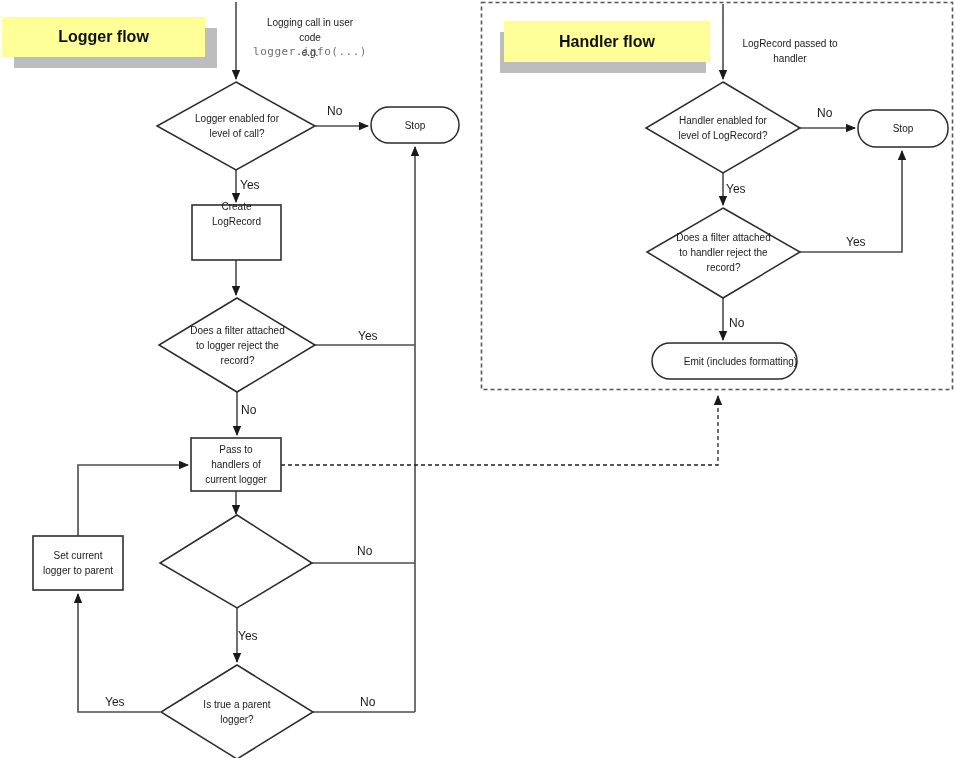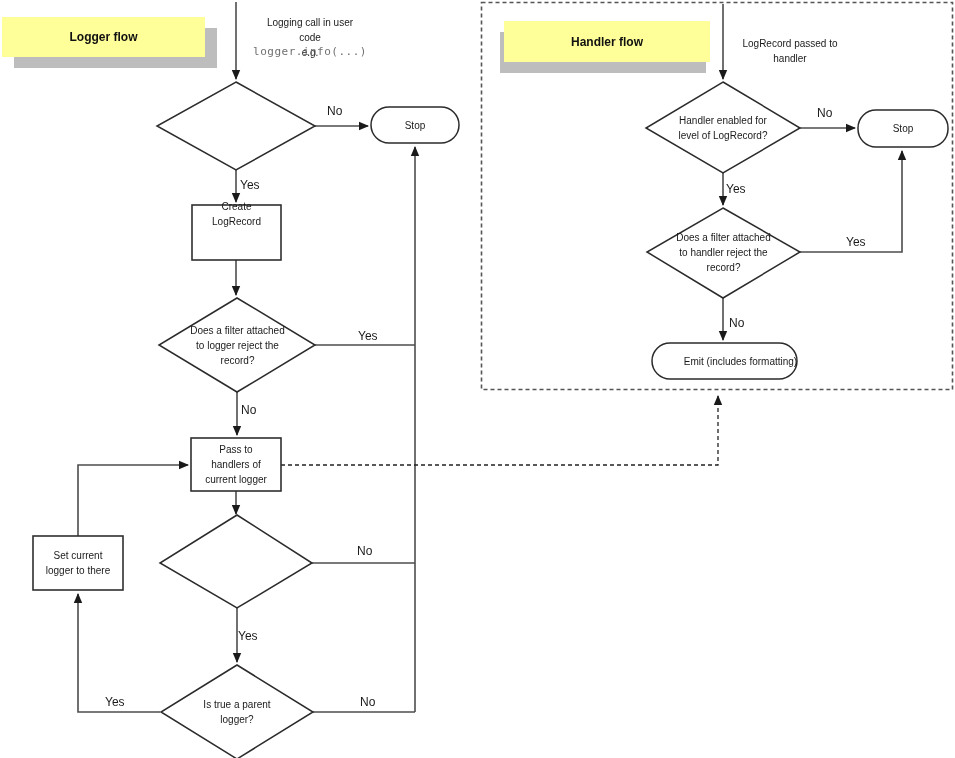--- a/index.html
+++ b/index.html
@@ -17,21 +17,21 @@
   .fill { display:flex; align-items:center; justify-content:center; }
   .edge { font-size:12px; }
   .mono {
     font-family:"DejaVu Sans Mono", monospace;
     color:#707070; font-size:11px; letter-spacing:0.5px;
   }
   .note-shadow { position:absolute; background:#bdbdbd; }
   .note {
     position:absolute; background:#ffff99;
     display:flex; align-items:center; justify-content:center;
-    font-size:12px; font-weight:bold; color:#111;
+    font-size:16px; font-weight:bold; color:#111;
   }
   .conn   { stroke:#4d4d4d; stroke-width:1.6; fill:none; }
   .conn-d { stroke:#222222; stroke-width:1.3; fill:none; stroke-dasharray:4 3; }
   .shape  { stroke:#2b2b2b; stroke-width:1.5; fill:#ffffff; }
   .box    { stroke:#2f2f2f; stroke-width:1.6; fill:#ffffff; }
   .frame  { stroke:#555555; stroke-width:1.6; fill:none; stroke-dasharray:4 3; }
 </style>
 </head>
 <body>
 
@@ -90,31 +90,33 @@
   <div class="note-shadow" style="left:500px; top:32px; width:206px; height:41px;"></div>
   <div class="note" style="left:504px; top:21px; width:206px; height:41px;">
     <span>Handler flow</span>
   </div>
 
   <div class="label" style="left:236px; top:15px; width:148px;">Logging call in user
 code
 e.g.</div>
   <div class="label mono" style="left:234px; top:44px; width:152px;">logger.info(...)</div>
 
+  <div class="label fill" style="left:158px; top:98px; width:158px; height:56px;">Logger enabled for
+level of call?</div>
   <div class="label fill" style="left:371px; top:107px; width:88px; height:36px;">Stop</div>
   <div class="label fill" style="left:192px; top:192px; width:89px; height:43px;">Create
 LogRecord</div>
   <div class="label fill" style="left:160px; top:312px; width:155px; height:66px;">Does a filter attached
 to logger reject the
 record?</div>
   <div class="label fill" style="left:191px; top:438px; width:90px; height:53px;">Pass to
 handlers of
 current logger</div>
   <div class="label fill" style="left:33px; top:536px; width:90px; height:54px;">Set current
-logger to there</div>
+logger to parent</div>
   <div class="label fill" style="left:161px; top:684px; width:152px; height:56px;">Is true a parent
 logger?</div>
 
   <div class="label edge" style="left:327px; top:104px;">No</div>
   <div class="label edge" style="left:240px; top:178px;">Yes</div>
   <div class="label edge" style="left:358px; top:329px;">Yes</div>
   <div class="label edge" style="left:241px; top:403px;">No</div>
   <div class="label edge" style="left:357px; top:544px;">No</div>
   <div class="label edge" style="left:238px; top:629px;">Yes</div>
   <div class="label edge" style="left:105px; top:695px;">Yes</div>

